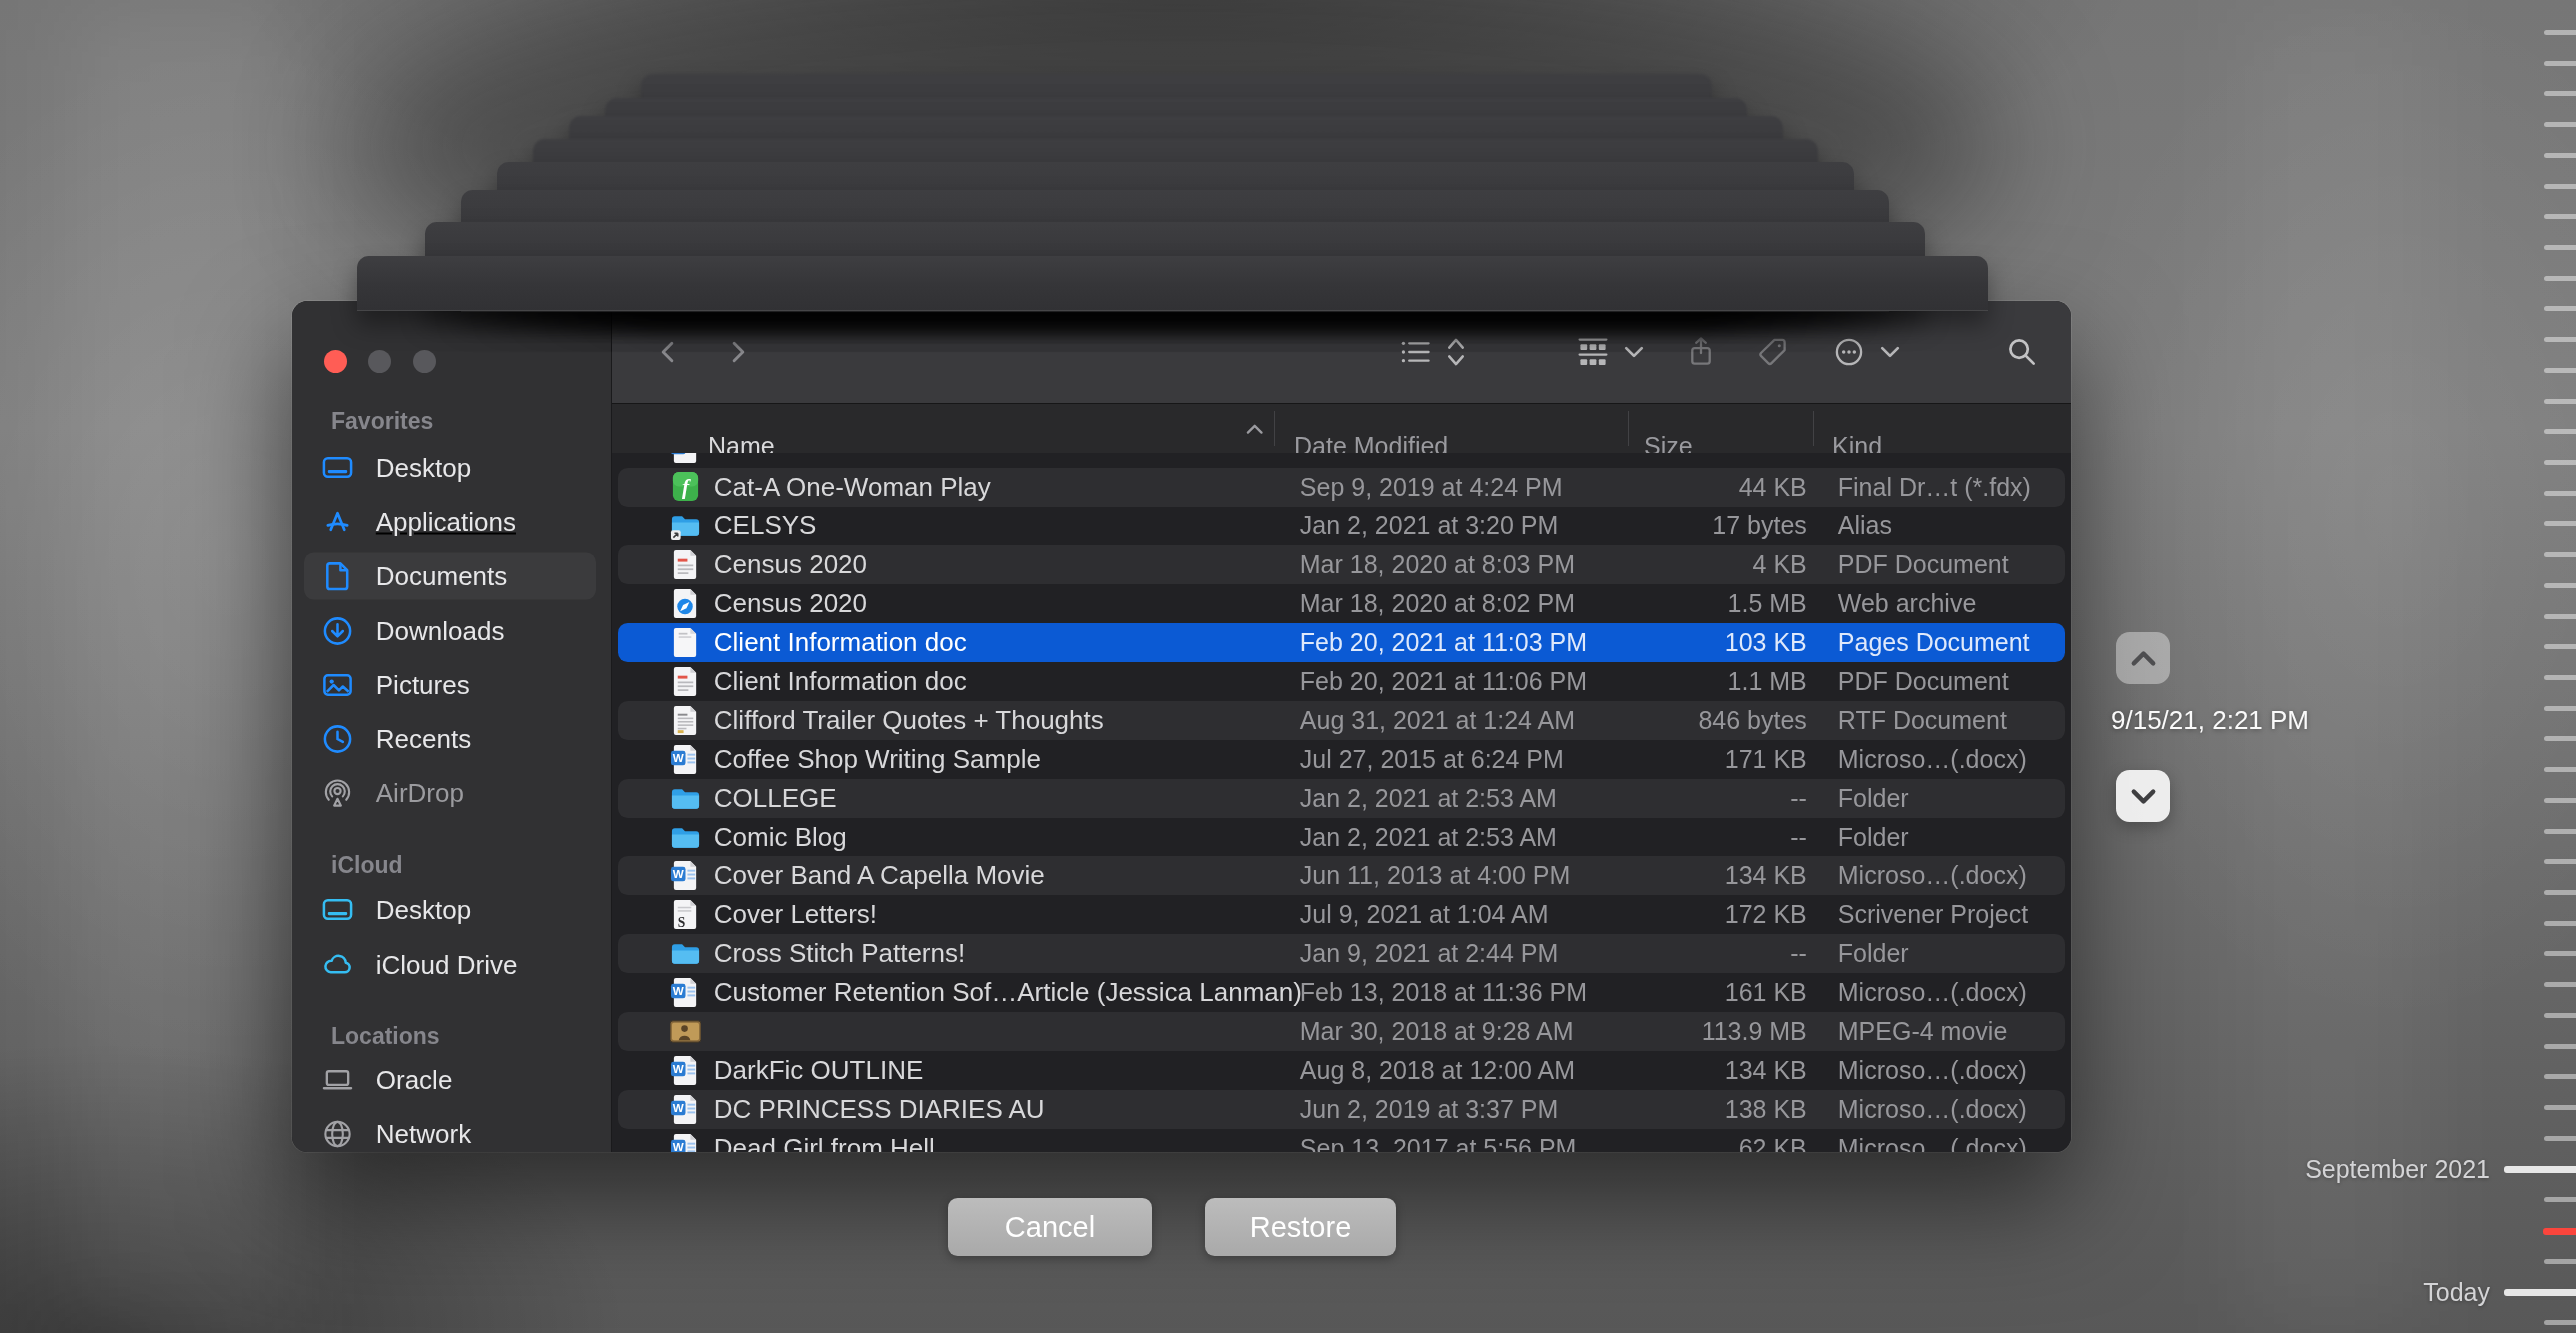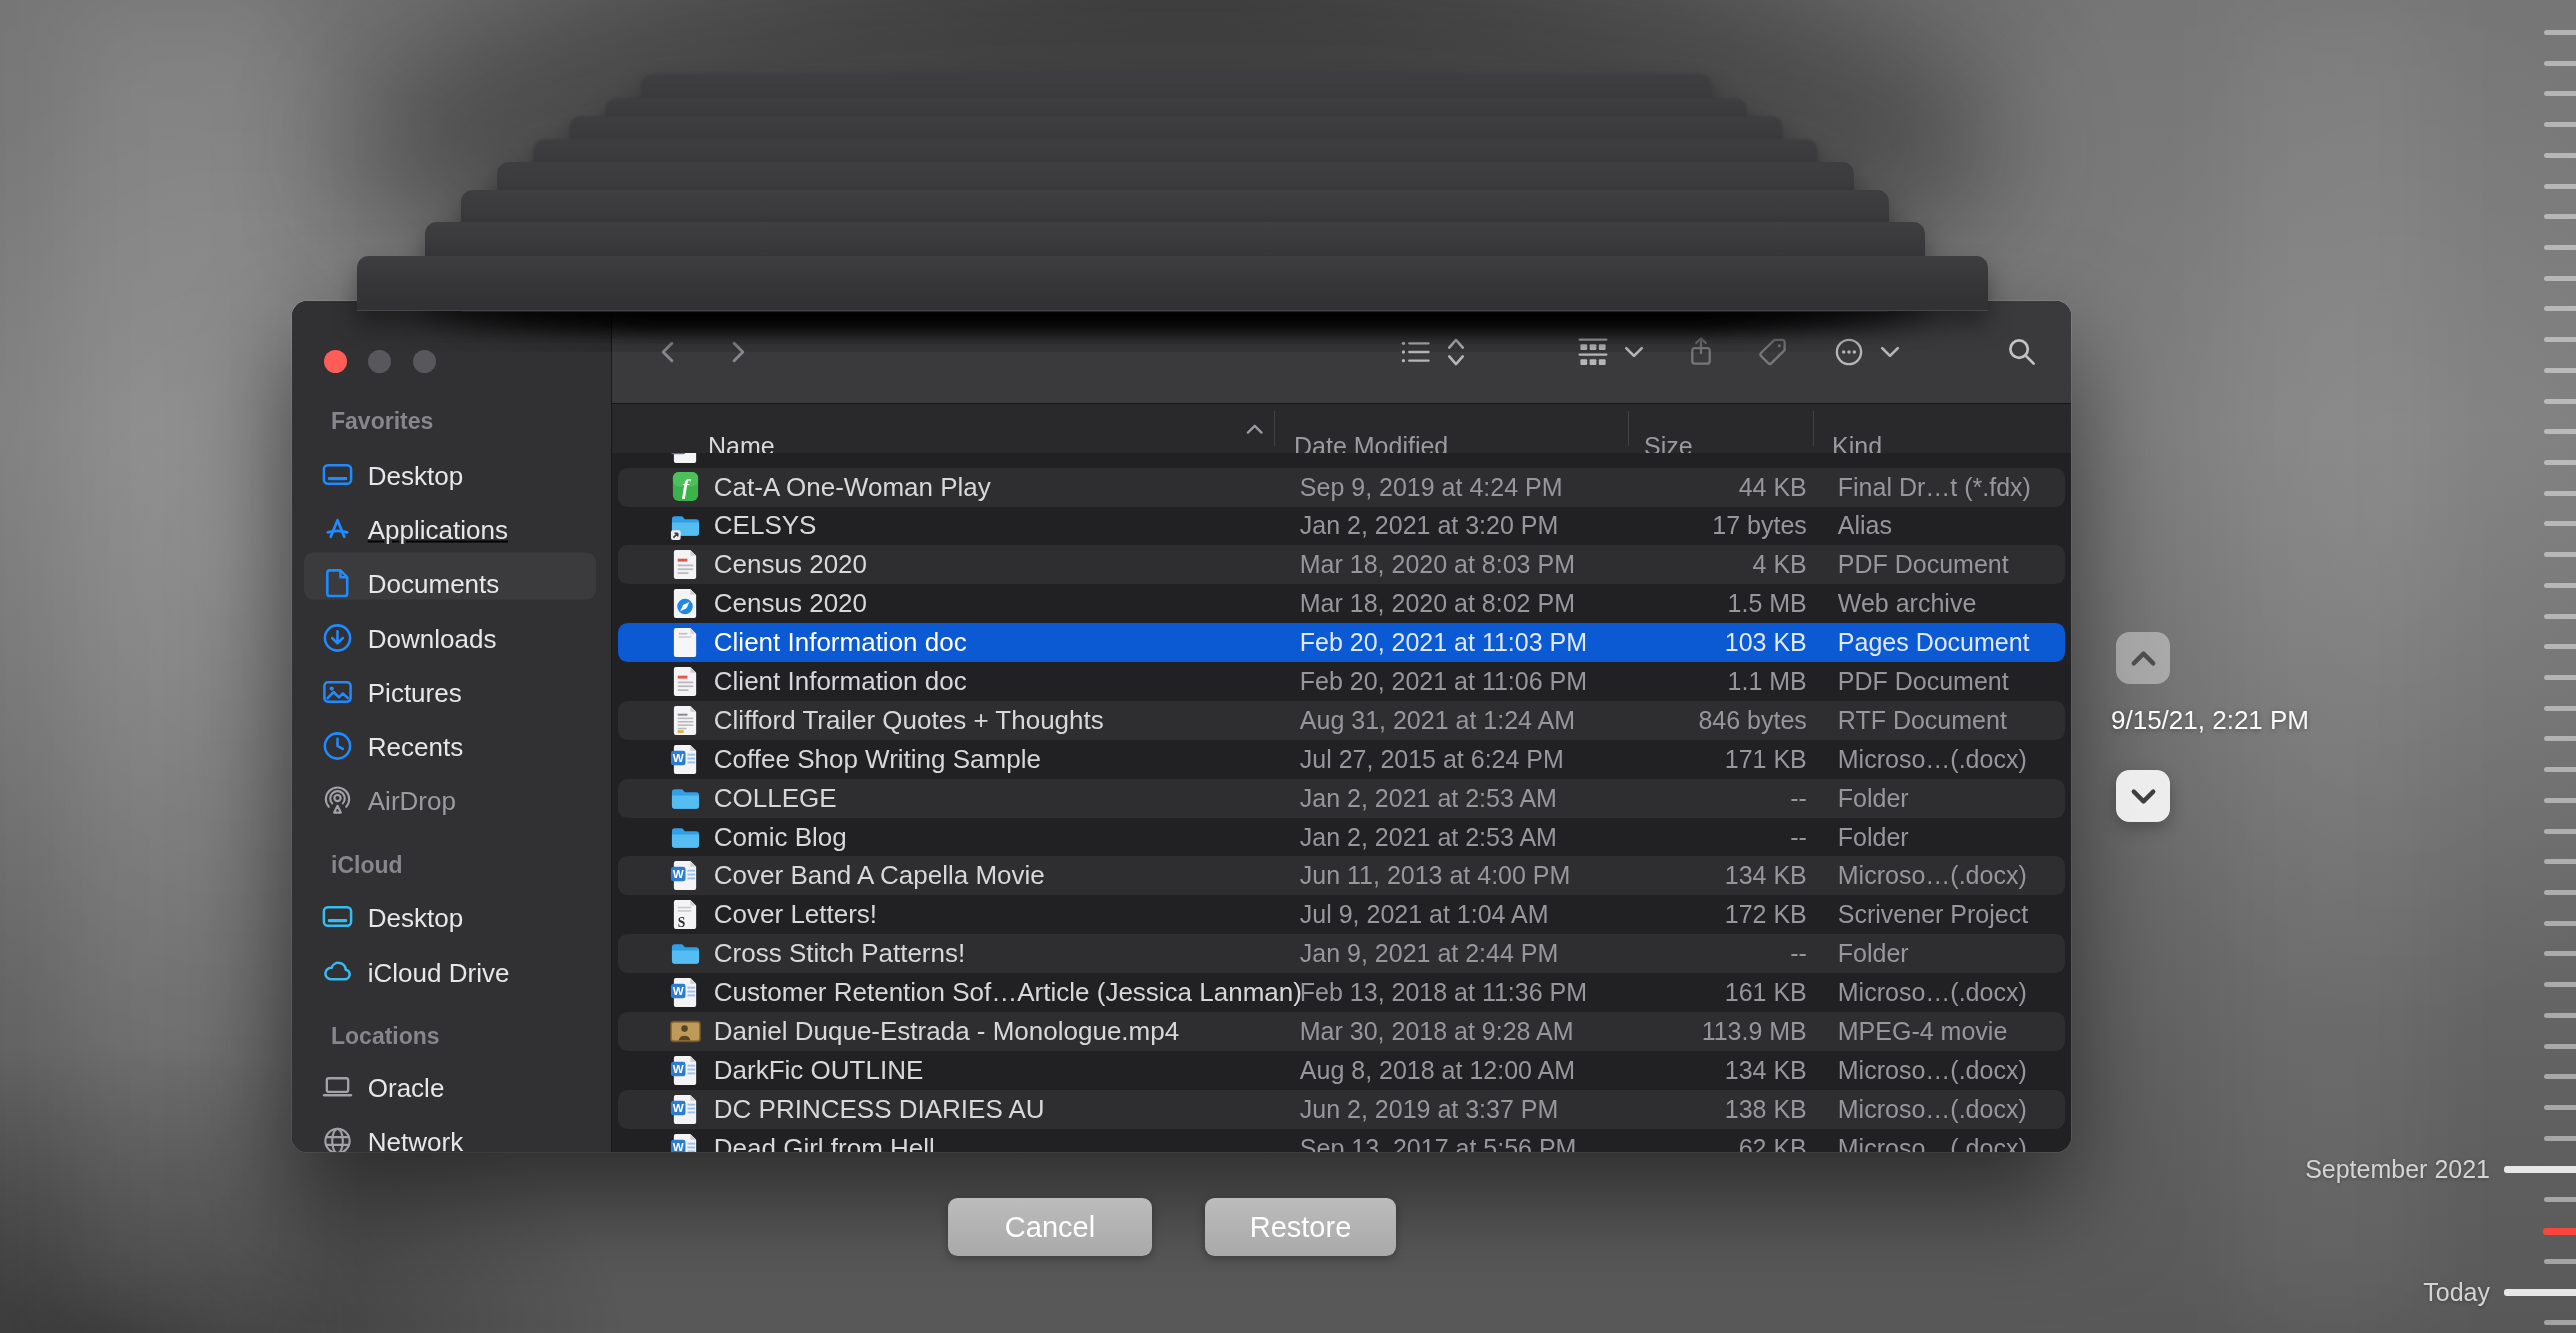--- a/index.html
+++ b/index.html
@@ -26,21 +26,21 @@
 
   
   #window{position:absolute;left:292px;top:301px;width:1779px;height:851px;border-radius:15.6px;
     overflow:hidden;background:#212123;box-shadow:0 47px 107px rgba(0,0,0,.55),0 0 0 1px rgba(255,255,255,.10);
     display:flex;}
   #sidebar{position:relative;width:319px;flex:0 0 319px;background:#313133;border-right:1px solid rgba(0,0,0,.45);}
   .traffic{position:absolute;left:32px;top:49px;display:flex;gap:21.4px;}
   .traffic span{width:23px;height:23px;border-radius:50%;display:block;}
   .side-label{position:absolute;left:39px;transform:translateY(-50%);font-size:23px;font-weight:bold;color:#86868c;}
   .side-item{position:absolute;left:11.7px;width:292px;height:47px;transform:translateY(-50%);
-    display:flex;align-items:flex-end;border-radius:9.7px;}
+    display:flex;align-items:center;border-radius:9.7px;gap:8px;}
   .side-item.selected{background:#42424599;}
   .side-item .ic{width:33px;height:33px;margin-left:17.5px;flex:0 0 33px;display:flex;align-items:center;justify-content:center;}
   .side-item .lbl{margin-left:13.6px;font-size:26px;color:#e7e7e9;white-space:nowrap;}
   .side-item .lbl.dim{color:#9b9b9f;}
 
   #main{position:relative;flex:1;}
   #toolbar{position:absolute;left:0;top:0;right:0;height:102px;background:#3a3a3d;}
   .tb{position:absolute;top:51px;transform:translate(-50%,-50%);display:flex;align-items:center;}
   #listheader{position:absolute;left:0;top:102px;right:0;height:49px;background:#29292b;
     border-top:1px solid #161617;border-bottom:1px solid #121213;}
@@ -508,21 +508,20 @@
           <span class="cell-kind">Microso…(.docx)</span>
         </div>
         <div class="row alt" style="top: 559px;">
           <span class="ficon"><svg width="31" height="31" viewBox="0 0 32 32">
               <rect x="0" y="5" width="32" height="22" rx="3" fill="#8a6b3c"></rect>
               <rect x="2" y="7" width="28" height="18" rx="2" fill="#c09a58"></rect>
               <circle cx="15" cy="13" r="3.4" fill="#5a4426"></circle>
               <path d="M9 25 c1-6 11-6 12 0 z" fill="#5a4426"></path>
               <rect x="0" y="5" width="32" height="22" rx="3" fill="none" stroke="#3c3325" stroke-width="1"></rect>
             </svg></span>
-          <span class="cell-name">Daniel Duque-Estrada - Monologue.mp4</span>
           <span class="cell-date">Mar 30, 2018 at 9:28 AM</span>
           <span class="cell-size">113.9 MB</span>
           <span class="cell-kind">MPEG-4 movie</span>
         </div>
         <div class="row" style="top: 598px;">
           <span class="ficon"><svg width="31" height="31" viewBox="0 0 32 32">
               <path d="M6 1 h15 l6 6 v22 a2 2 0 0 1 -2 2 h-19 a2 2 0 0 1 -2 -2 v-26 a2 2 0 0 1 2 -2 z" fill="#f4f4f6"></path>
               <path d="M21 1 l6 6 h-6 z" fill="#cfcfd3"></path>
               <rect x="1" y="7" width="15" height="15" rx="2.5" fill="#2b7cd3"></rect>
               <text x="8.5" y="18.6" font-size="12" font-weight="bold" fill="#ffffff" text-anchor="middle" font-family="Liberation Sans,sans-serif">W</text>

